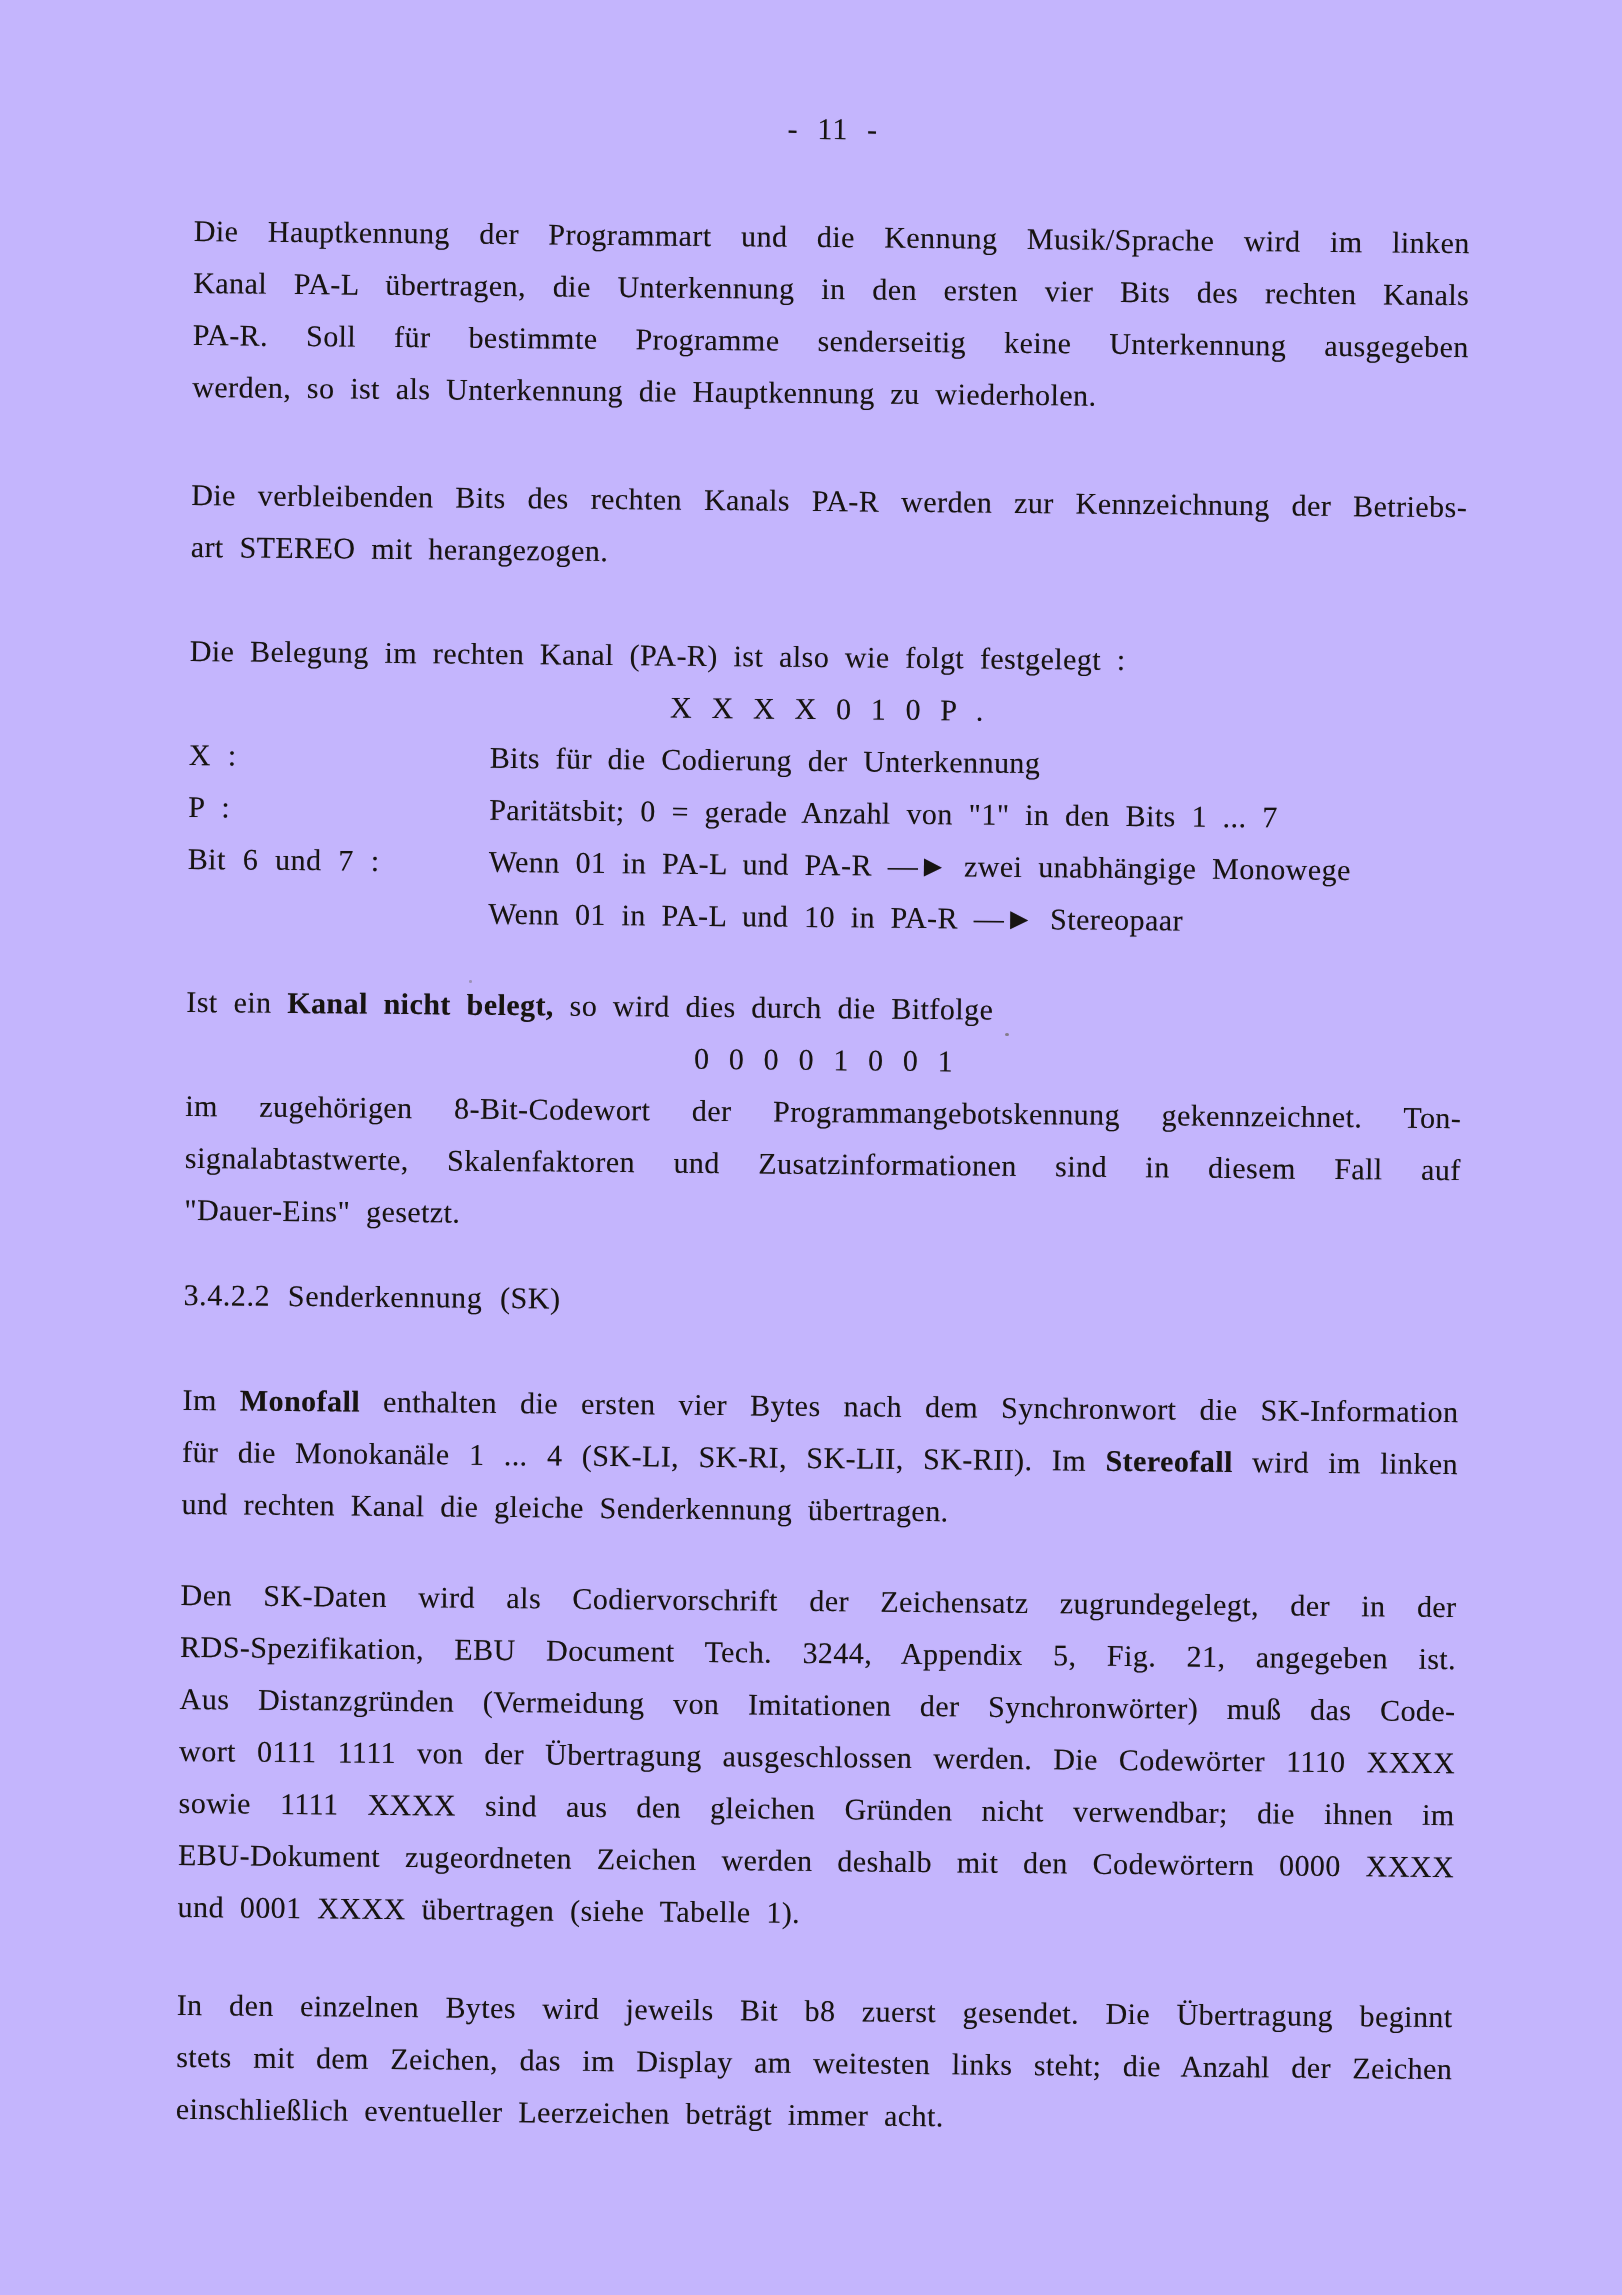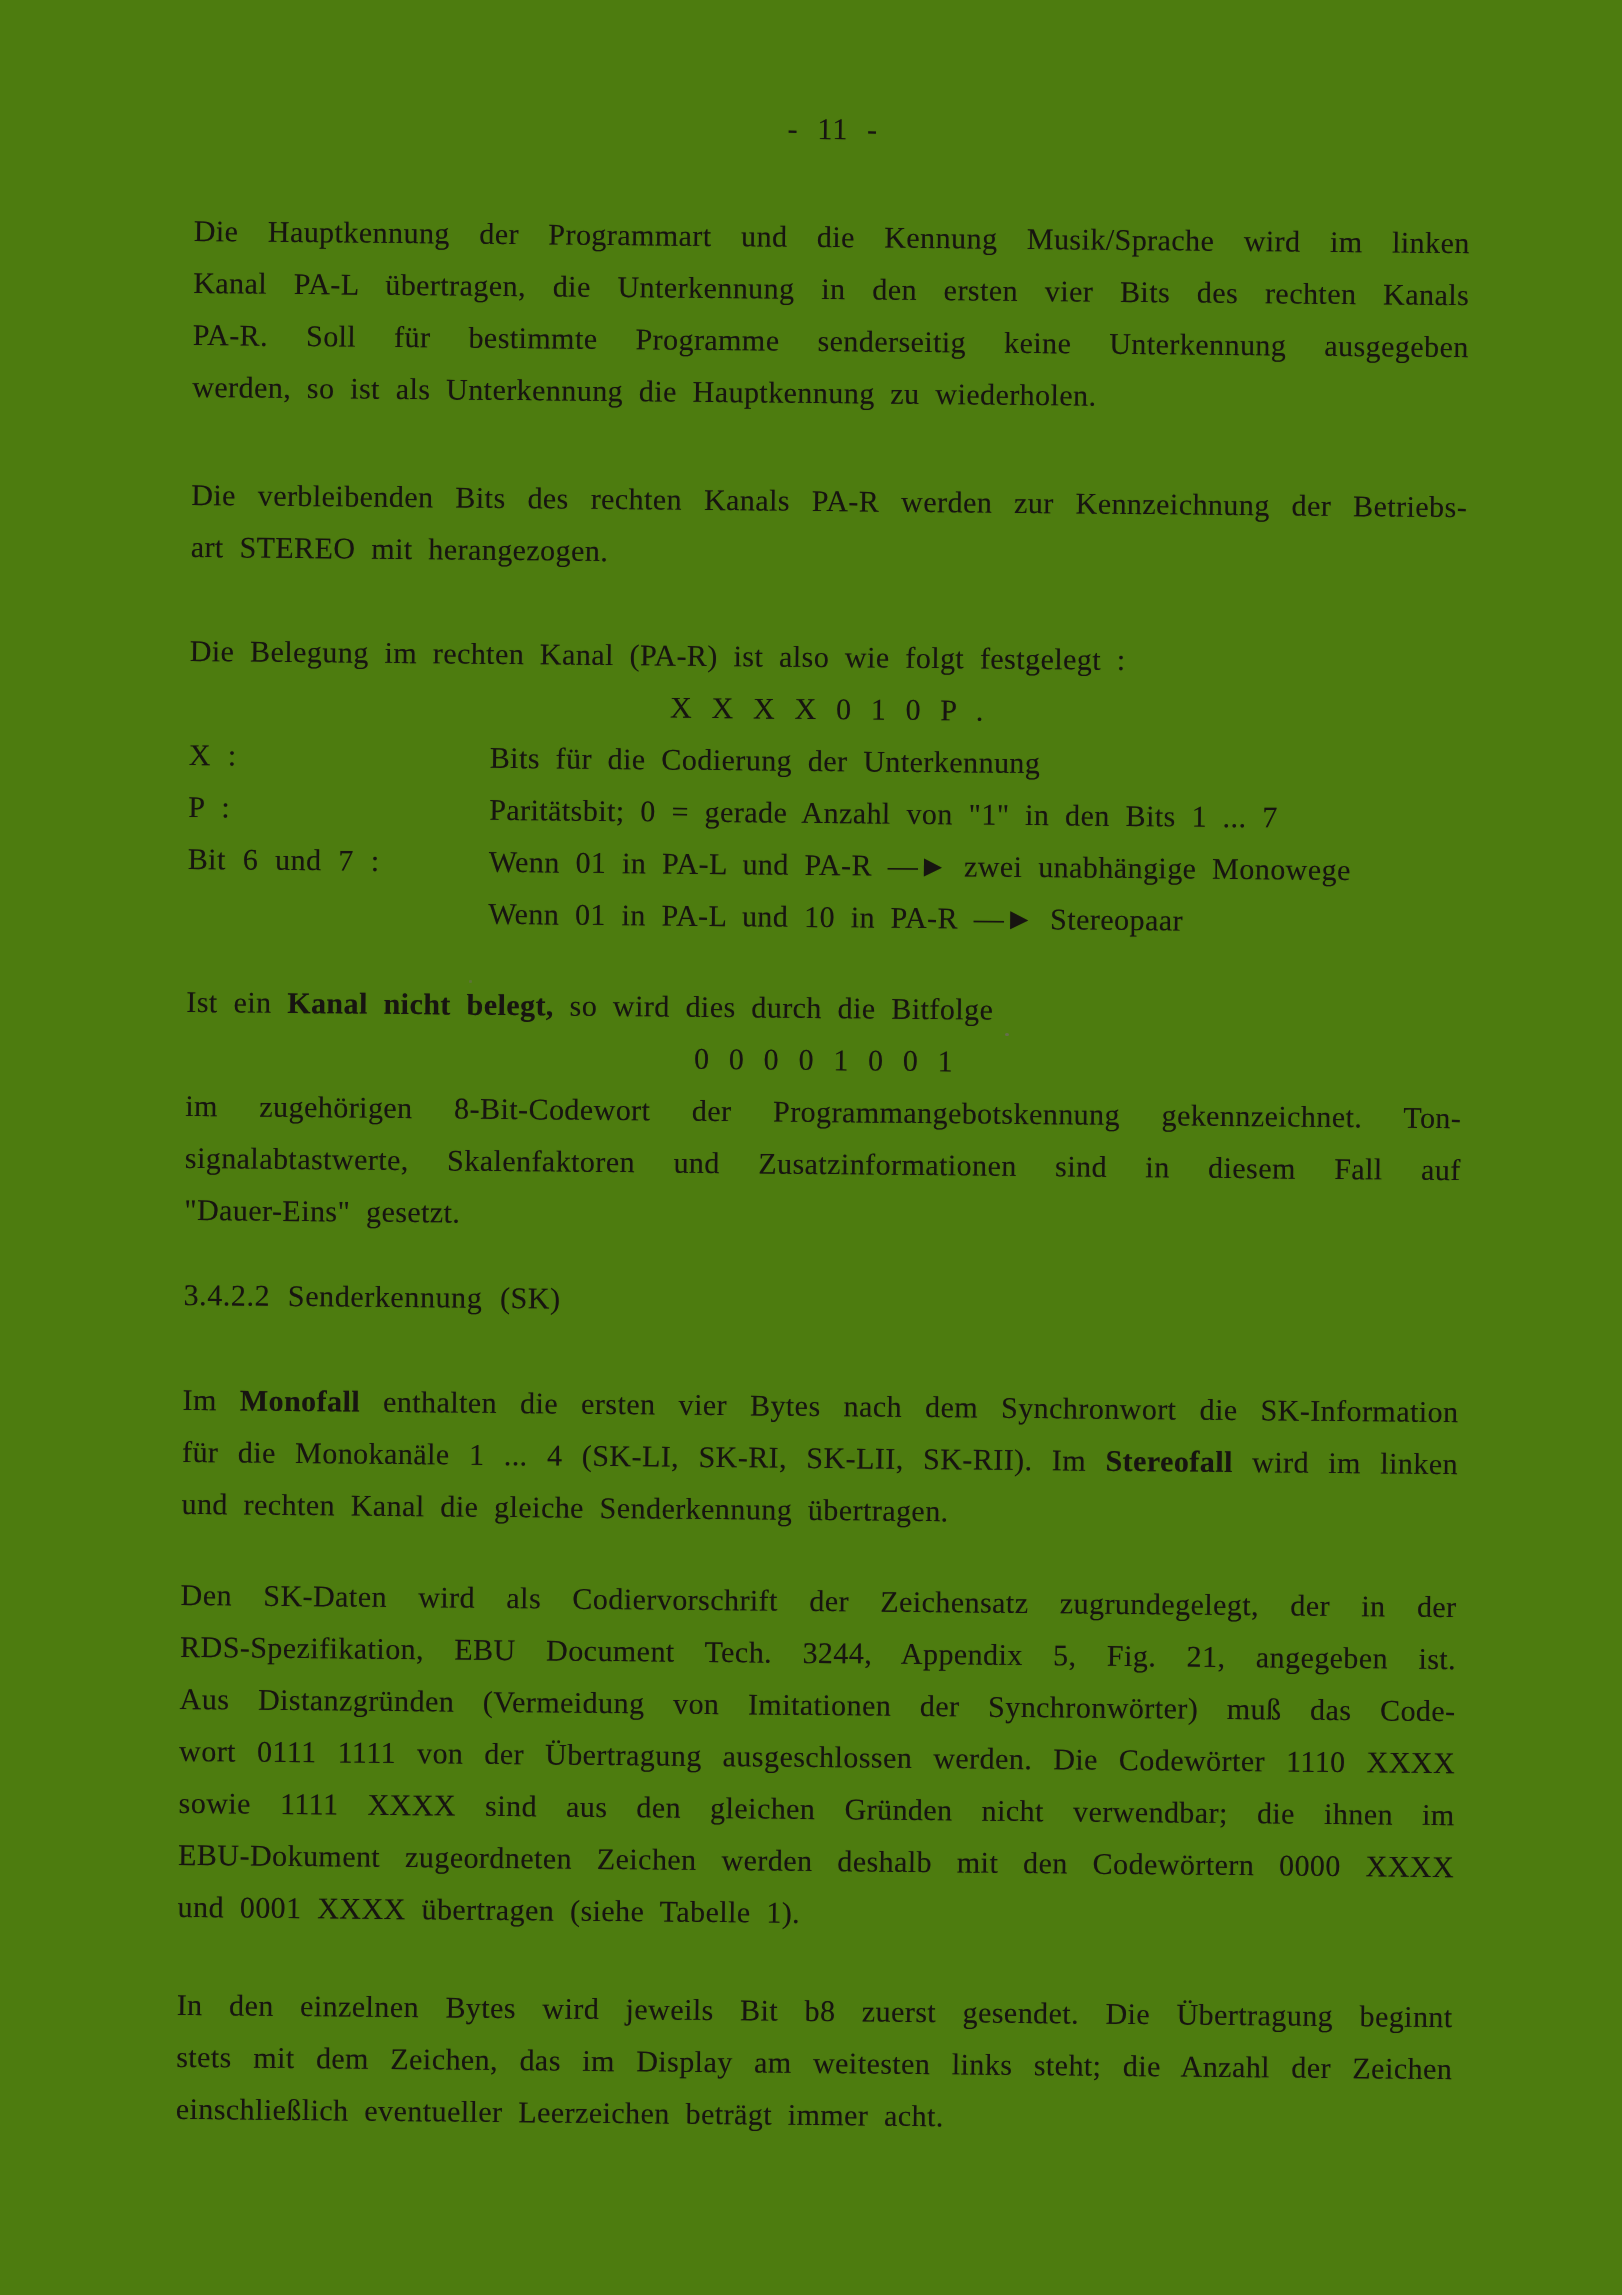--- a/index.html
+++ b/index.html
@@ -4,21 +4,21 @@
 <style>
   html, body {
     margin: 0;
     padding: 0;
     background: #e8e8e6;
   }
   .sheet {
     position: relative;
     width: 1623px;
     height: 2295px;
-    background: #4d7c0f;
+    background: #c4b5fd;
     overflow: hidden;
     font-family: "Liberation Serif", "DejaVu Serif", "DejaVu Sans", serif;
     color: #171411;
   }
   .content {
     position: absolute;
     left: 196px;
     top: 0;
     width: 1276px;
     transform: rotate(0.55deg);

